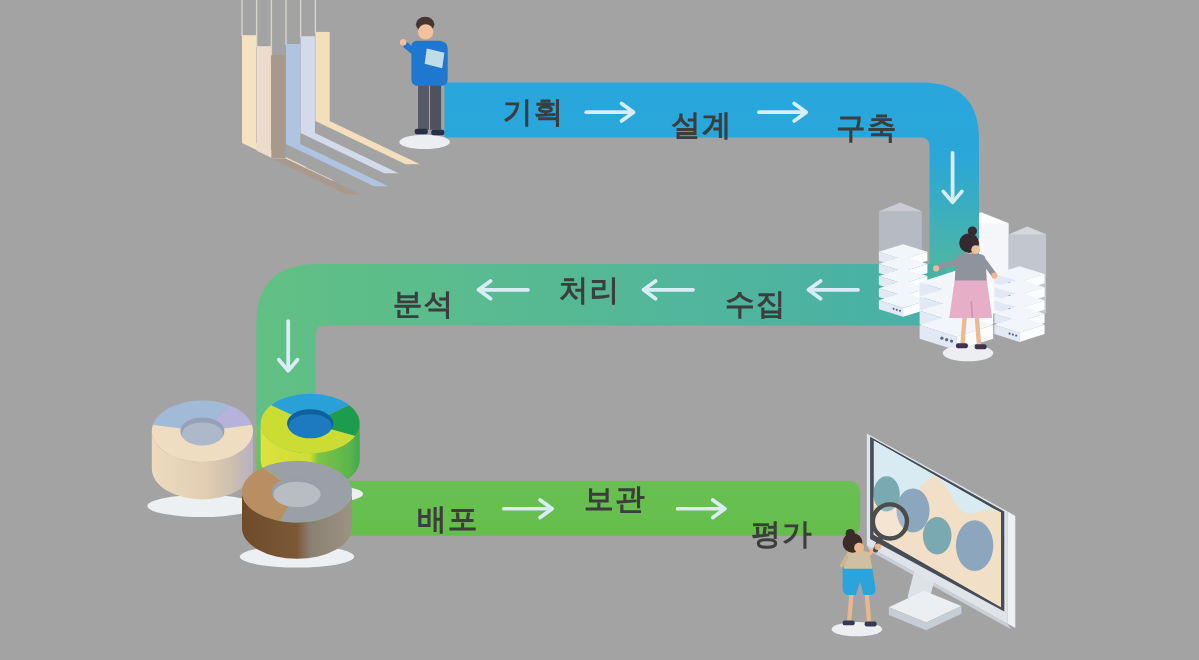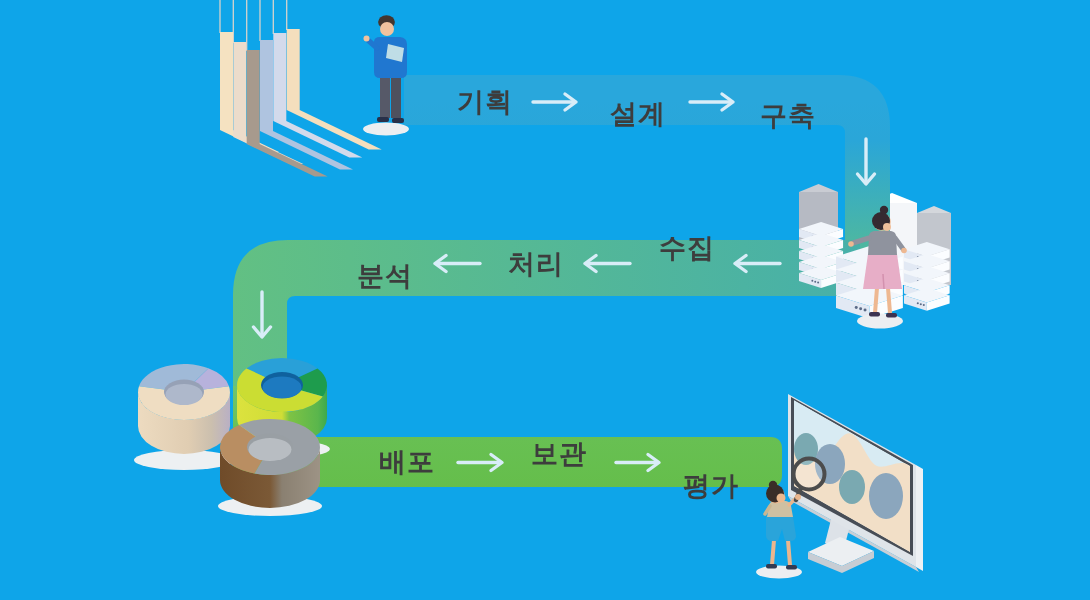--- a/index.html
+++ b/index.html
@@ -1,16 +1,16 @@
 <!DOCTYPE html>
 <html><head>
 <meta charset="utf-8">
 <style>
   html,body{margin:0;padding:0;background:#fff;}
-  #stage{position:relative;width:1090px;height:600px;background:#0ea5e9;overflow:hidden;
+  #stage{position:relative;width:1090px;height:600px;background:#a3a3a3;overflow:hidden;
          font-family:"DejaVu Sans","Liberation Sans",sans-serif;}
   #scene{position:absolute;left:0;top:0;}
   .step-label{position:absolute;transform:translate(-50%,-50%);
      font-weight:700;font-size:27px;color:#3d3d3d;white-space:nowrap;letter-spacing:1px;}
 </style>
 </head>
 <body>
 
 <div id="stage">
 <svg id="scene" width="1090" height="600" viewBox="0 0 1090 600">
@@ -261,17 +261,17 @@
       <circle cx="798" cy="497" r="3" fill="#e9b68e"></circle>
     </g>
   </g>
 </svg>
 
   <div class="step-label" style="left:485px;top:102px">기획</div>
   <div class="step-label" style="left:638px;top:114px">설계</div>
   <div class="step-label" style="left:788px;top:116px">구축</div>
   <div class="step-label" style="left:385px;top:276px">분석</div>
   <div class="step-label" style="left:536px;top:264px">처리</div>
-  <div class="step-label" style="left:687px;top:248px">수집</div>
-  <div class="step-label" style="left:407px;top:462px">배포</div>
+  <div class="step-label" style="left:687px;top:276px">수집</div>
+  <div class="step-label" style="left:407px;top:472px">배포</div>
   <div class="step-label" style="left:559px;top:454px">보관</div>
   <div class="step-label" style="left:711px;top:486px">평가</div>
 </div>
 
 </body></html>

